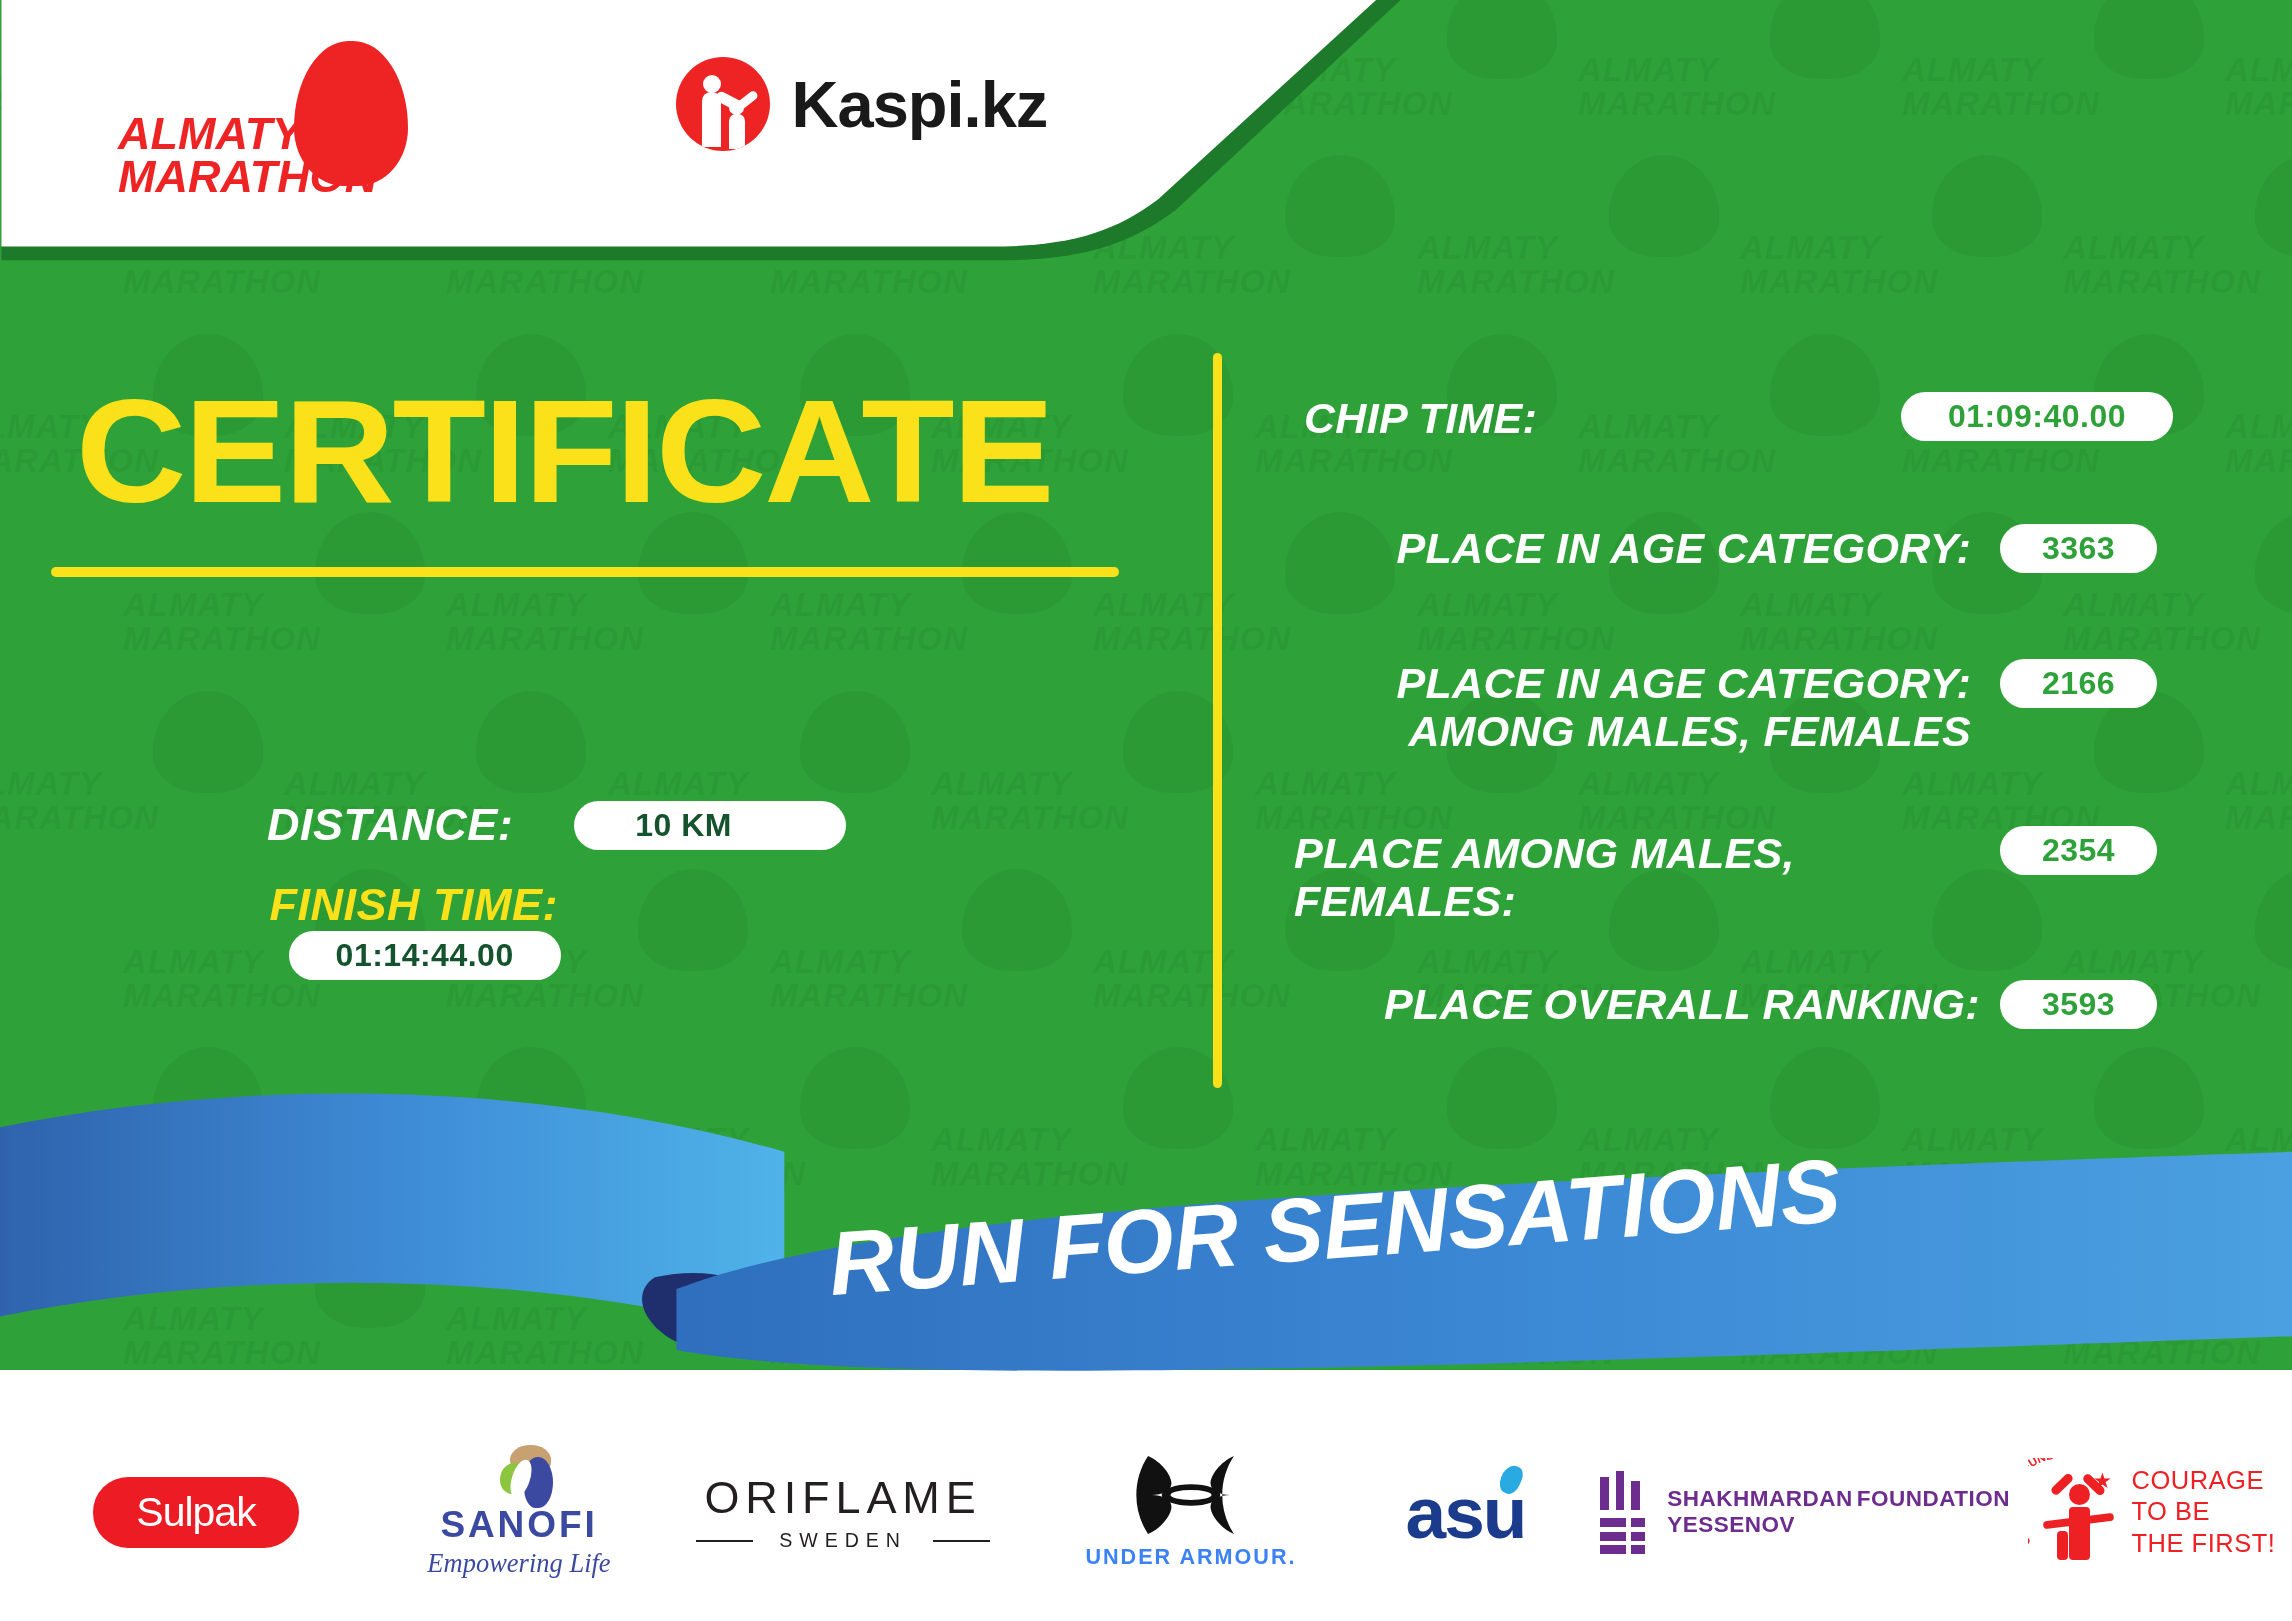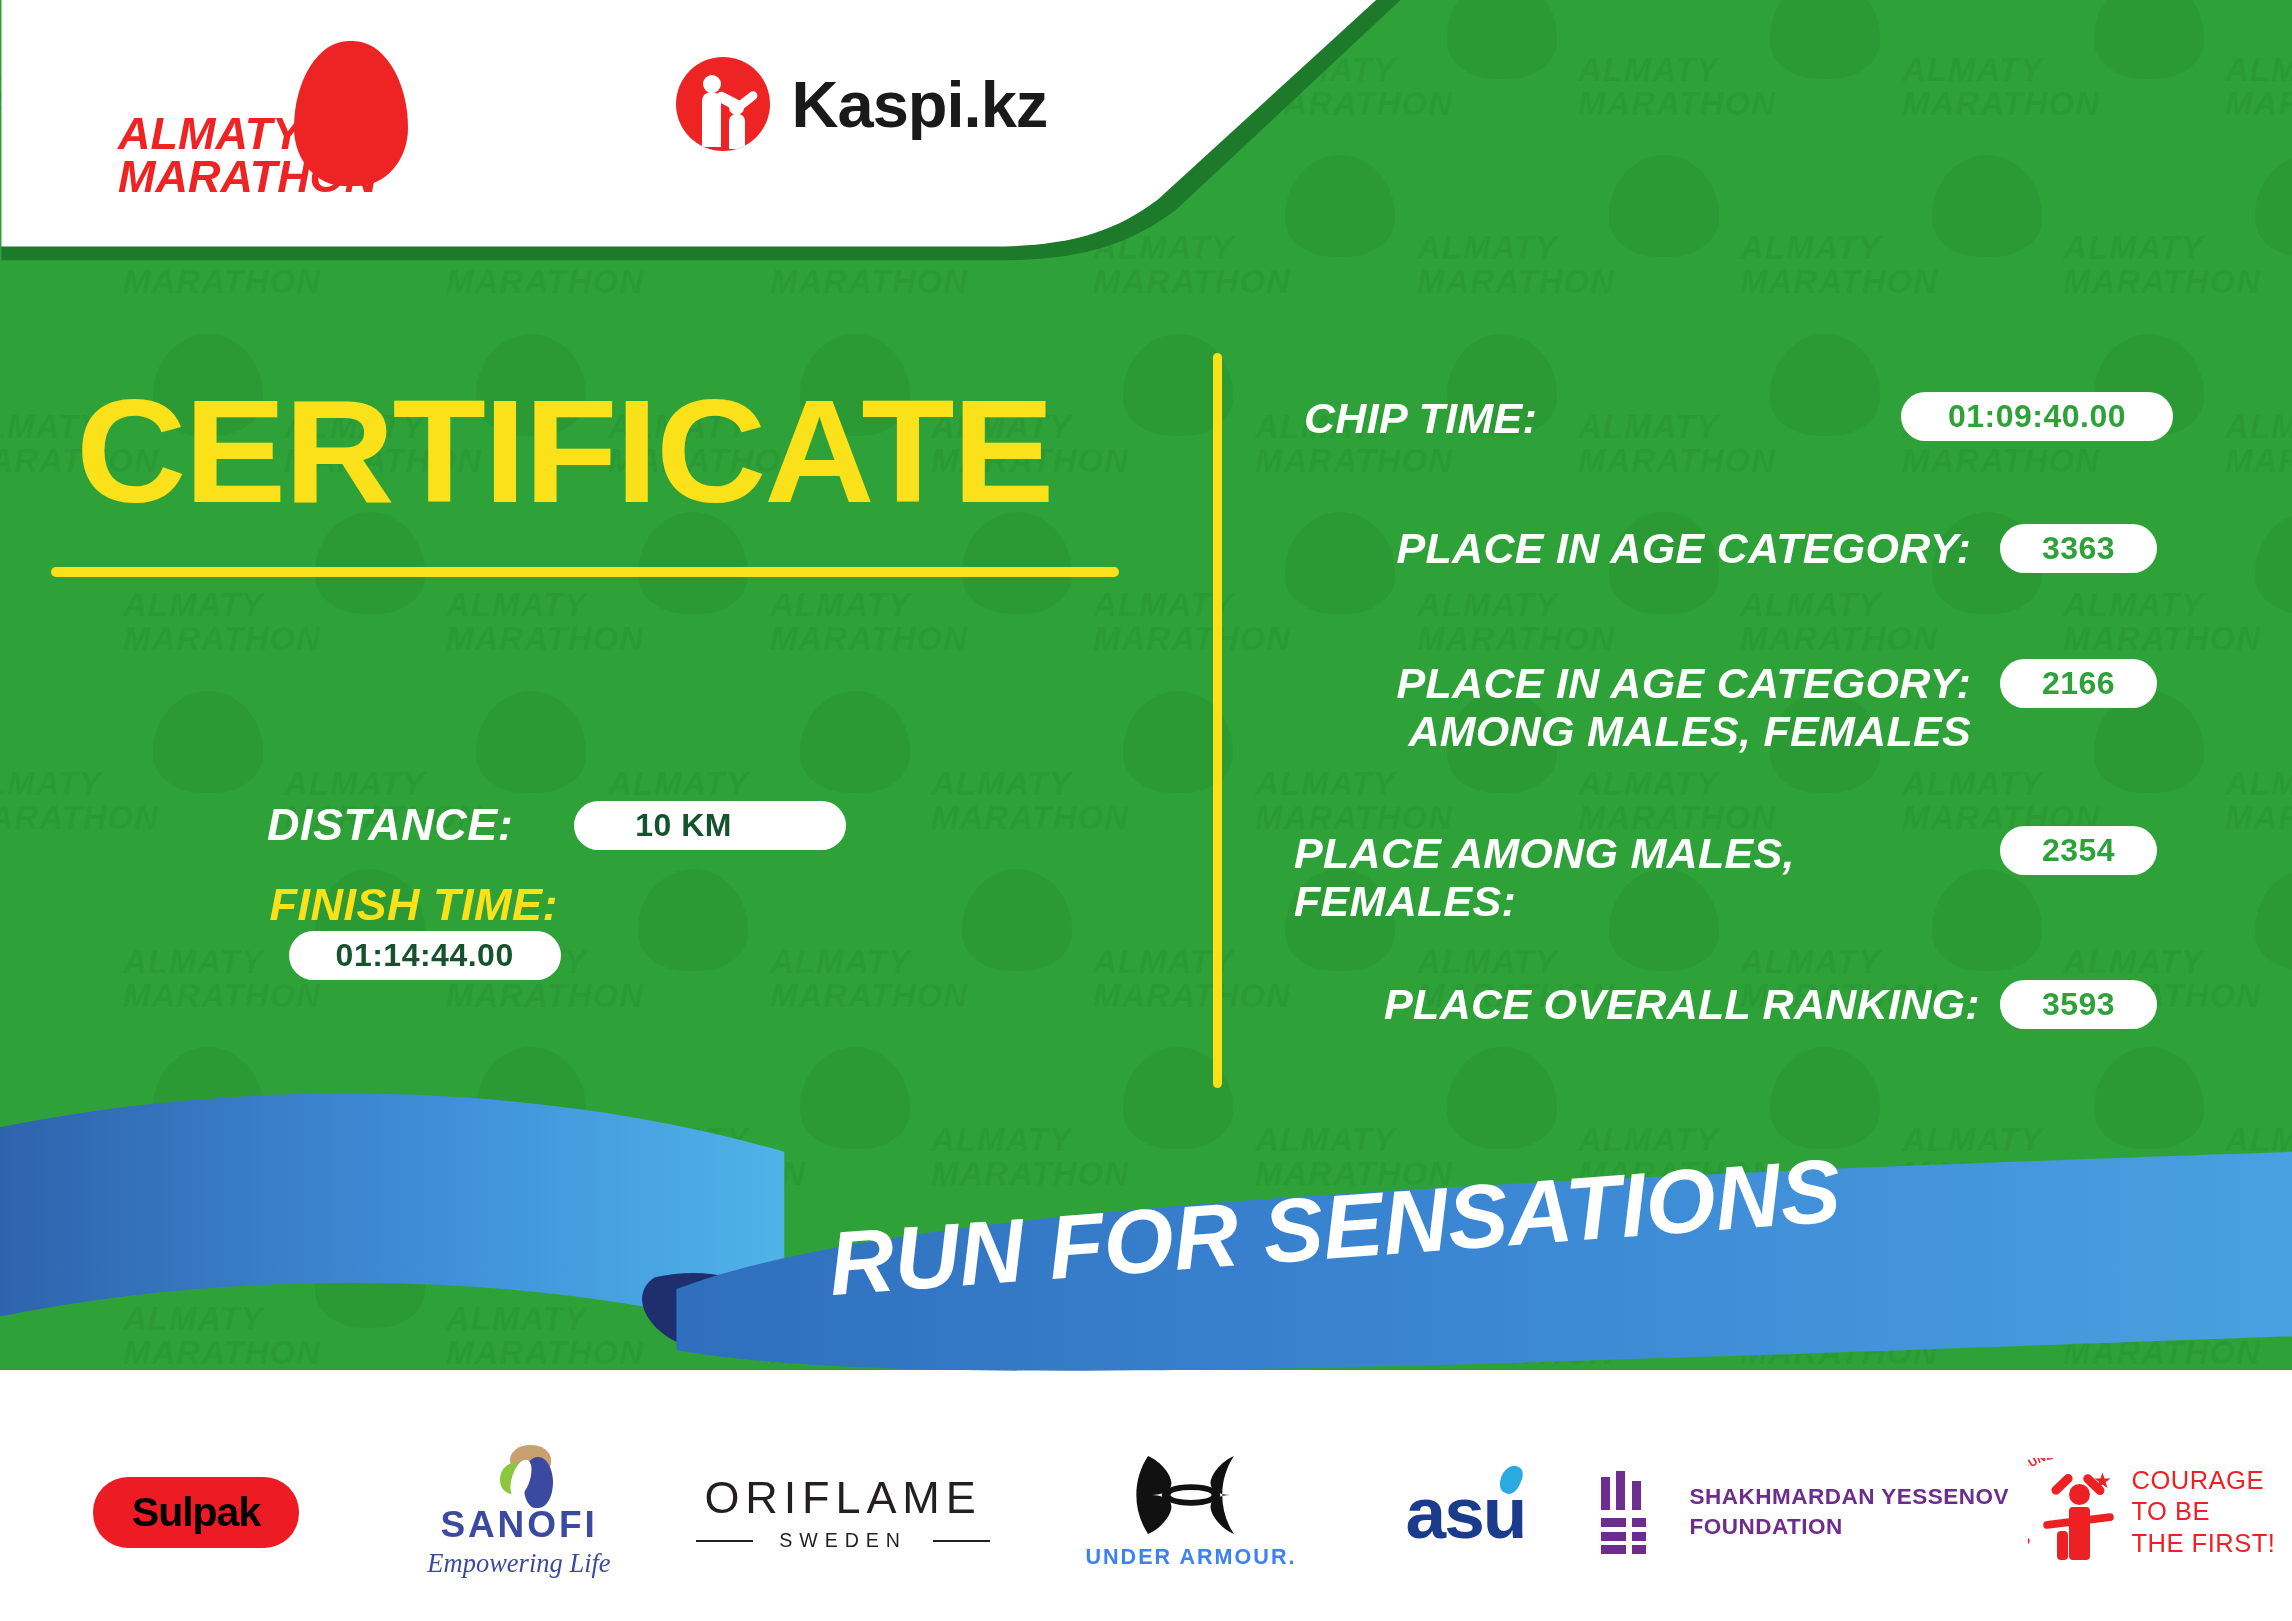--- a/index.html
+++ b/index.html
@@ -104,21 +104,21 @@
   .ribbon svg{position:absolute;left:0;top:0;}
   .rib-slogan{position:absolute;left:828px;top:1176px;color:#fff;font-size:90px;font-weight:bold;font-style:italic;
               letter-spacing:0px;white-space:nowrap;transform:rotate(-4.2deg);font-family:"Liberation Sans",sans-serif;}
 
   
   .sponsors{position:absolute;left:0;top:1402px;width:2293px;height:220px;background:#fff;}
   .sp{position:absolute;top:0;height:220px;display:flex;align-items:center;justify-content:center;}
 
   .sulpak{left:59px;width:274px;}
   .sulpak-pill{width:206px;height:71px;background:#ed1c24;border-radius:35px;display:flex;align-items:center;justify-content:center;}
-  .sulpak-pill span{color:#000000;font-size:41px;font-weight:bold;letter-spacing:-1px;font-family:"Liberation Sans",sans-serif;}
+  .sulpak-pill span{color:#ffffff;font-size:41px;font-weight:normal;letter-spacing:-1px;font-family:"Liberation Sans",sans-serif;}
 
   .sanofi{left:372px;width:294px;flex-direction:column;gap:2px;}
   .sanofi-mark{position:relative;width:73px;height:57px;}
   .sf-a{position:absolute;left:27.4px;top:0;width:41px;height:29px;background:#c8a171;border-radius:50% 50% 40% 46%;}
   .sf-b{position:absolute;left:41px;top:11.8px;width:29px;height:51px;background:#3b4aa0;border-radius:46% 50% 50% 40%;}
   .sf-c{position:absolute;left:17.6px;top:17.6px;width:25.5px;height:31px;background:#8cc63e;border-radius:60% 40% 50% 50%;}
   .sf-d{position:absolute;left:29px;top:13.7px;width:17.6px;height:39px;background:#fff;border-radius:50%;transform:rotate(18deg);}
   .sanofi-txt{color:#3b4aa0;font-size:37px;font-weight:bold;letter-spacing:2.9px;font-family:"Liberation Sans",sans-serif;}
   .sanofi-sub{color:#3b4aa0;font-size:26.5px;font-style:italic;font-family:"Liberation Serif",serif;}
 
@@ -134,21 +134,21 @@
 
   .asu{left:1343px;width:245px;}
   .asu-wrap{position:relative;}
   .asu-txt{color:#1b3c8c;font-size:73px;font-weight:bold;letter-spacing:-2px;font-family:"Liberation Sans",sans-serif;}
   .asu-drop{position:absolute;left:95px;top:-5.9px;width:19.6px;height:29px;background:#29abe2;
             border-radius:60% 40% 50% 50%;transform:rotate(22deg);}
 
   .yessenov{left:1598px;width:412px;gap:21.6px;}
   .yes-mark{position:relative;width:69px;height:82px;}
   .yes-bar{position:absolute;background:#6c2d8e;}
-  .yes-txt{display:flex;flex-direction:column;gap:3.9px;justify-content:flex-end;}
+  .yes-txt{display:flex;flex-direction:row;gap:3.9px;justify-content:flex-end;}
   .yes-l1,.yes-l2{color:#6c2d8e;font-size:22.5px;font-weight:bold;letter-spacing:0.5px;font-family:"Liberation Sans",sans-serif;}
 
   .courage{left:2019px;width:265px;gap:9.8px;}
   .cou-mark{position:relative;width:94px;height:108px;}
   .cou-arc{position:absolute;left:0;top:0;width:94px;height:108px;}
   .cou-head{position:absolute;left:41px;top:25.5px;width:21.6px;height:21.6px;background:#ed2024;border-radius:50%;}
   .cou-armL{position:absolute;left:21.6px;top:21.6px;width:25.5px;height:8.8px;background:#ed2024;border-radius:4.9px;transform:rotate(-44deg);}
   .cou-armR{position:absolute;left:53px;top:21.6px;width:25.5px;height:8.8px;background:#ed2024;border-radius:4.9px;transform:rotate(44deg);}
   .cou-body{position:absolute;left:41px;top:49px;width:21.6px;height:53px;background:#ed2024;border-radius:3.9px;}
   .cou-legL{position:absolute;left:29px;top:73px;width:11.8px;height:29px;background:#ed2024;border-radius:3.9px;}

